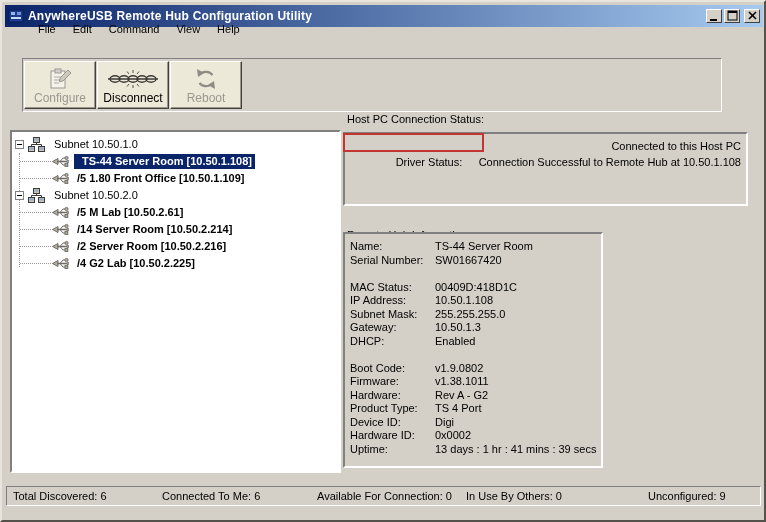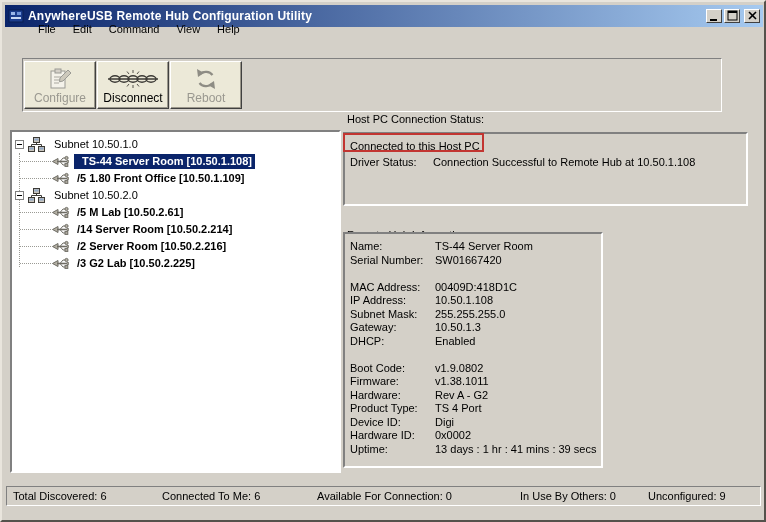--- a/index.html
+++ b/index.html
@@ -72,40 +72,40 @@
   
   .section-label{position:absolute;left:345px;height:13px;white-space:nowrap;}
   .lbl-host{top:111px;}
   .lbl-hub{top:227px;}
   .panel{
     position:absolute;background:#d4d0c8;
     border:2px solid;border-color:#808080 #fff #fff #808080;
   }
   .host-panel{left:341px;top:130px;width:405px;height:74px;padding:4px 5px;}
   .hub-panel{left:341px;top:230px;width:260px;height:236px;padding:6px 5px;}
-  .host-row{line-height:16px;display:flex;white-space:nowrap;}
+  .host-row{line-height:16px;display:flex;white-space:nowrap;justify-content:flex-end;}
   .host-row .rlabel{width:83px;flex:0 0 auto;}
   .red-box{
     position:absolute;left:341px;top:131px;width:141px;height:19px;
     border:2px solid #c23531;pointer-events:none;z-index:5;
   }
   .hub-row{display:flex;height:13.5px;line-height:13.5px;white-space:nowrap;}
   .hub-row .rlabel{width:85px;flex:0 0 auto;}
   
   .statusbar{
     position:absolute;left:4px;top:484px;width:755px;height:20px;
     border:1px solid;border-color:#808080 #fff #fff #808080;
     background:#d4d0c8;
     text-align:right;
   }
   .sb-field{position:absolute;top:3px;white-space:nowrap;}
   .sb-field:nth-child(1){left:6px;}
   .sb-field:nth-child(2){left:155px;}
   .sb-field:nth-child(3){left:310px;}
-  .sb-field:nth-child(4){left:513px;}
+  .sb-field:nth-child(4){left:459px;}
   .sb-field:nth-child(5){left:641px;}
 </style>
 </head>
 <body>
 
 <div class="screen">
 
   <div class="titlebar">
     <span class="app-icon">
   <svg width="16" height="16" viewBox="0 0 16 16">
@@ -324,21 +324,21 @@
       <path d="M0.5 6.5 L6 3.5 L6 9.5 Z"></path>
       <line x1="5" y1="6.5" x2="15" y2="6.5" stroke-width="1.6"></line>
       <path d="M8 6.5 L11 3 L13 3" fill="none"></path>
       <path d="M8 6.5 L11 10 L13 10" fill="none"></path>
       <circle cx="14.5" cy="3" r="1.6"></circle>
       <rect x="13" y="8.6" width="2.8" height="2.8"></rect>
       <circle cx="15.8" cy="6.5" r="1.1"></circle>
     </g>
   </svg>
 </span>
-        <span class="tree-label">/3 G2 Lab [10.50.2.225]</span>
+        <span class="tree-label">/4 G2 Lab [10.50.2.225]</span>
       </div>
     </div>
 
   <div class="section-label lbl-host">Host PC Connection Status:</div>
   <div class="panel host-panel">
     <div class="host-row">
       <span>Connected to this Host PC</span>
     </div>
     <div class="host-row">
       <span class="rlabel">Driver Status:</span>
@@ -355,21 +355,21 @@
       </div>
       <div class="hub-row">
         <span class="rlabel">Serial Number:</span>
         <span>SW01667420</span>
       </div>
       <div class="hub-row">
         <span class="rlabel"></span>
         <span></span>
       </div>
       <div class="hub-row">
-        <span class="rlabel">MAC Address:</span>
+        <span class="rlabel">MAC Status:</span>
         <span>00409D:418D1C</span>
       </div>
       <div class="hub-row">
         <span class="rlabel">IP Address:</span>
         <span>10.50.1.108</span>
       </div>
       <div class="hub-row">
         <span class="rlabel">Subnet Mask:</span>
         <span>255.255.255.0</span>
       </div>

